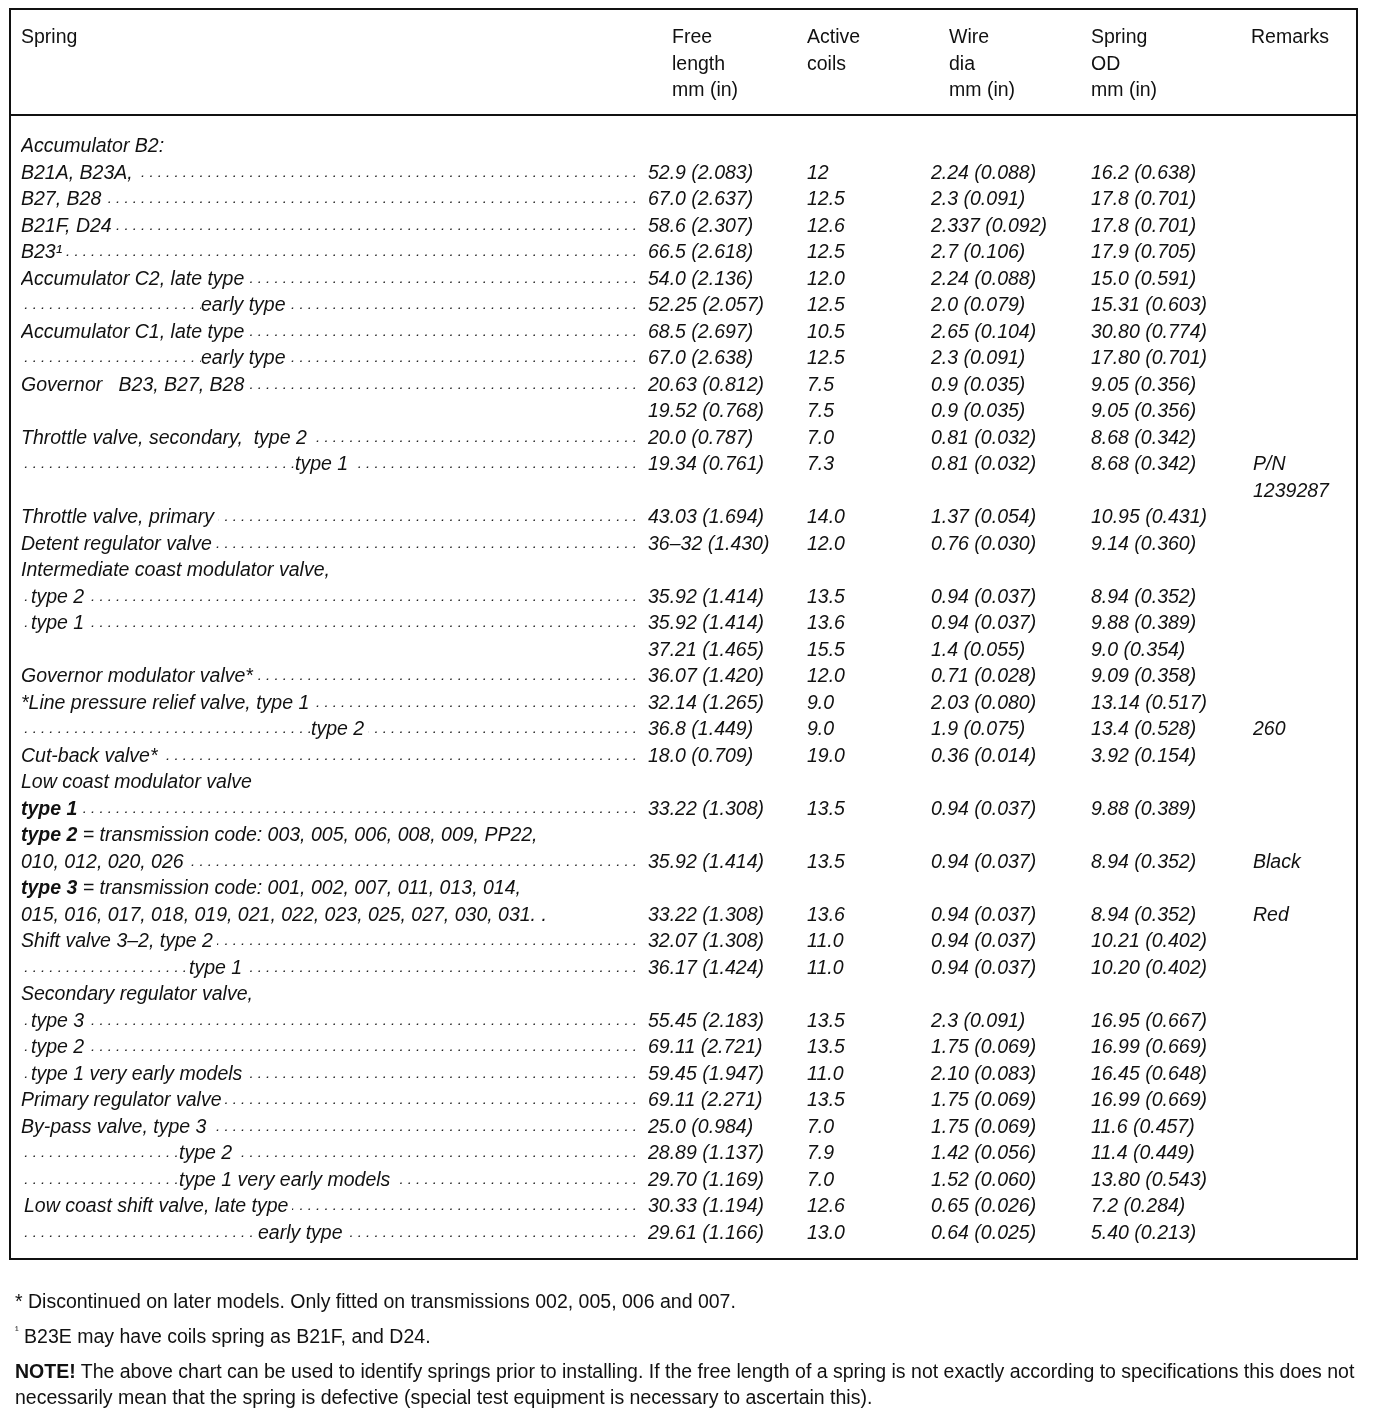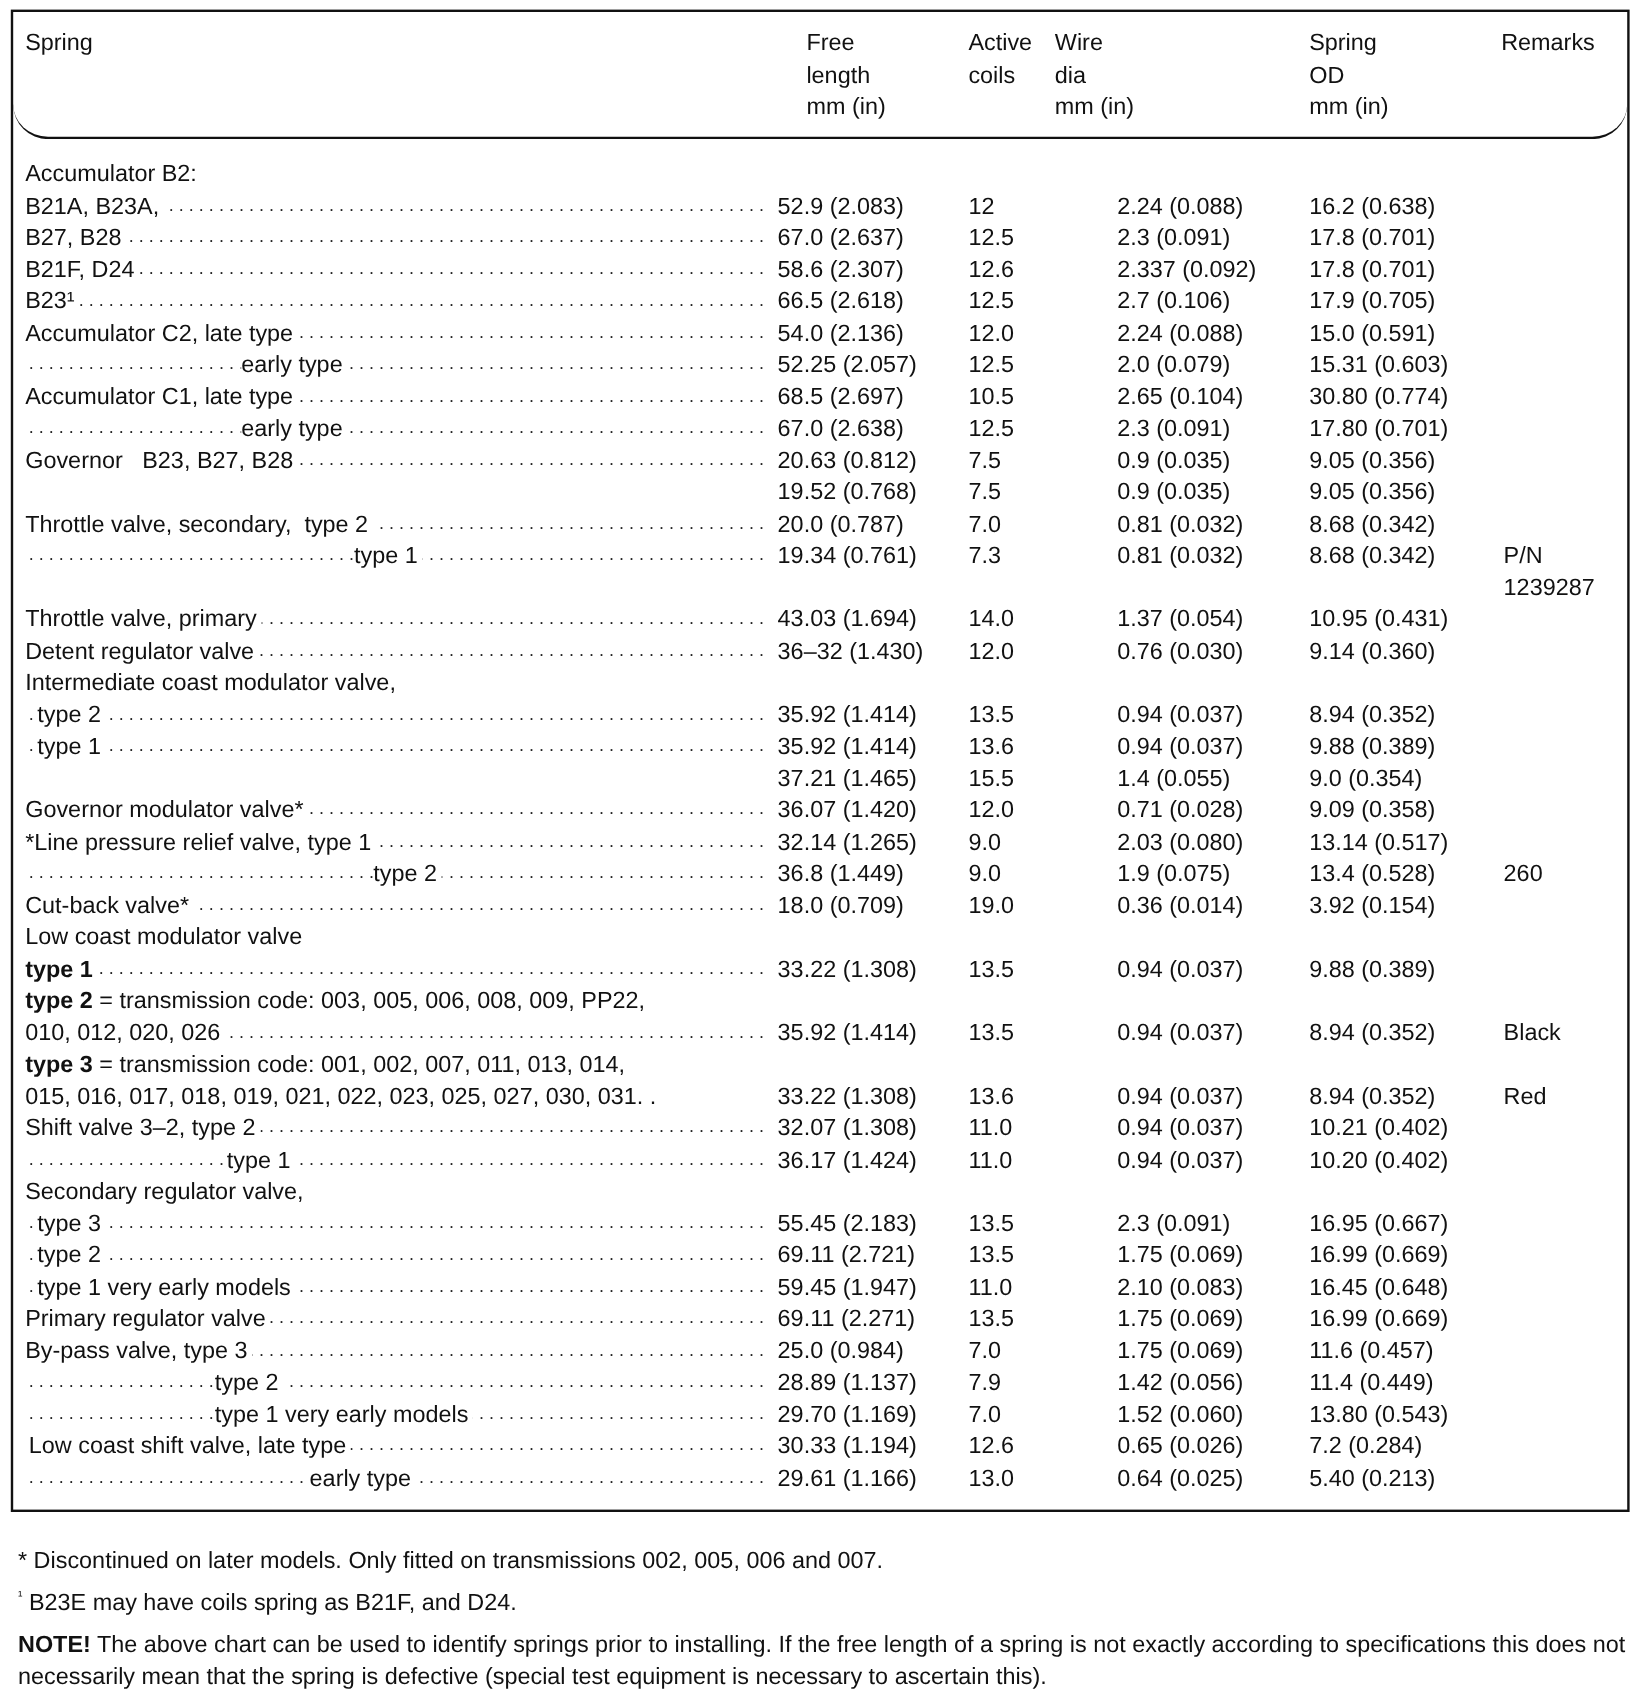--- a/index.html
+++ b/index.html
@@ -8,24 +8,24 @@
     font-family: "Liberation Sans", "DejaVu Sans", sans-serif;
     color: #111111;
     font-size: 19.5px;
   }
   .table-frame {
     position: absolute; left: 9px; top: 8px; width: 1349px; height: 1252px;
     border: 2px solid #111111; box-sizing: border-box;
   }
   .header {
     position: absolute; left: 0; top: 0; width: 100%; height: 106px;
-    border-bottom: 2px solid #111111; box-sizing: border-box; border-radius: 29px;
+    border-bottom: 2px solid #111111; box-sizing: border-box;
   }
   .hcell { position: absolute; top: 13px; line-height: 26.5px; white-space: pre-line; }
-  .body-rows { position: absolute; left: 0; top: 122px; width: 100%; }
+  .body-rows { position: absolute; left: 0; top: 122px; width: 100%; font-style: italic; }
   .row { position: relative; height: 26.5px; line-height: 26.5px; white-space: nowrap; }
   .row.tall { height: 53px; }
   .c-spring {
     position: absolute; left: 10px; width: 616px; overflow: hidden; white-space: nowrap;
   }
   .c-spring .lbl { background: #fff; padding-right: 4px; position: relative; z-index: 1; }
   .c-spring.leader::after {
     content: ". . . . . . . . . . . . . . . . . . . . . . . . . . . . . . . . . . . . . . . . . . . . . . . . . . . . . . . . . . . . . . . . . . . . . . . . . . . . . . . . . . . .";
     position: absolute; left: 0; right: 0; letter-spacing: 0px; font-size: 15px; color: #222;
     white-space: nowrap; overflow: hidden; text-align: right; direction: rtl;
@@ -45,21 +45,21 @@
 <body>
 
 <div class="table-frame">
   <div class="header">
     <div class="hcell" style="left:10px">Spring</div>
     <div class="hcell" style="left:661px">Free
 length
 mm (in)</div>
     <div class="hcell" style="left:796px">Active
 coils</div>
-    <div class="hcell" style="left:868px">Wire
+    <div class="hcell" style="left:938px">Wire
 dia
 mm (in)</div>
     <div class="hcell" style="left:1080px">Spring
 OD
 mm (in)</div>
     <div class="hcell" style="left:1240px">Remarks</div>
   </div>
   <div class="body-rows" id="rows">
       <div class="row">
         <div class="c-spring"><span class="lbl" style="margin-left: 0px;"><span style="white-space: pre;">Accumulator B2:</span></span></div>

